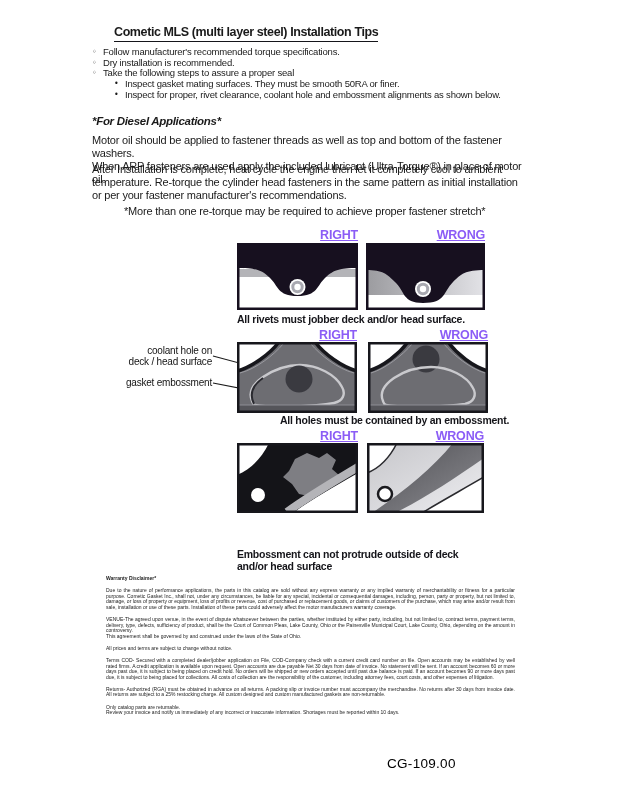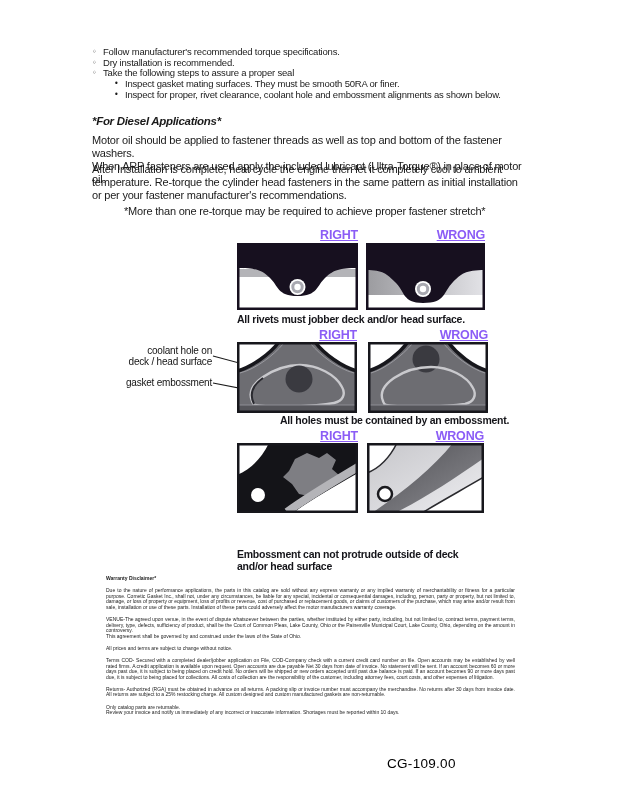--- a/index.html
+++ b/index.html
@@ -22,20 +22,21 @@
   .legal p{margin:0 0 6.5px 0;white-space:pre-line;}
   .legal .lh{font-weight:bold;}
   .pageno{left:387px;top:756px;font-size:13.5px;letter-spacing:0.3px;color:#000000;white-space:nowrap;}
   svg{display:block;}
 </style>
 </head>
 <body>
 
 <div class="page">
 
+  <div class="abs title">Cometic MLS (multi layer steel) Installation Tips</div>
 
   <div class="abs tips">
     <div class="tip"><span class="mk">◦</span><span>Follow manufacturer's recommended torque specifications.</span></div>
     <div class="tip"><span class="mk">◦</span><span>Dry installation is recommended.</span></div>
     <div class="tip"><span class="mk">◦</span><span>Take the following steps to assure a proper seal</span></div>
     <div class="tip sub"><span class="mk">•</span><span>Inspect gasket mating surfaces.  They must be smooth 50RA or finer.</span></div>
     <div class="tip sub"><span class="mk">•</span><span>Inspect for proper, rivet clearance, coolant hole and embossment alignments as shown below.</span></div>
   </div>
 
   <div class="abs h2">*For Diesel Applications*</div>

